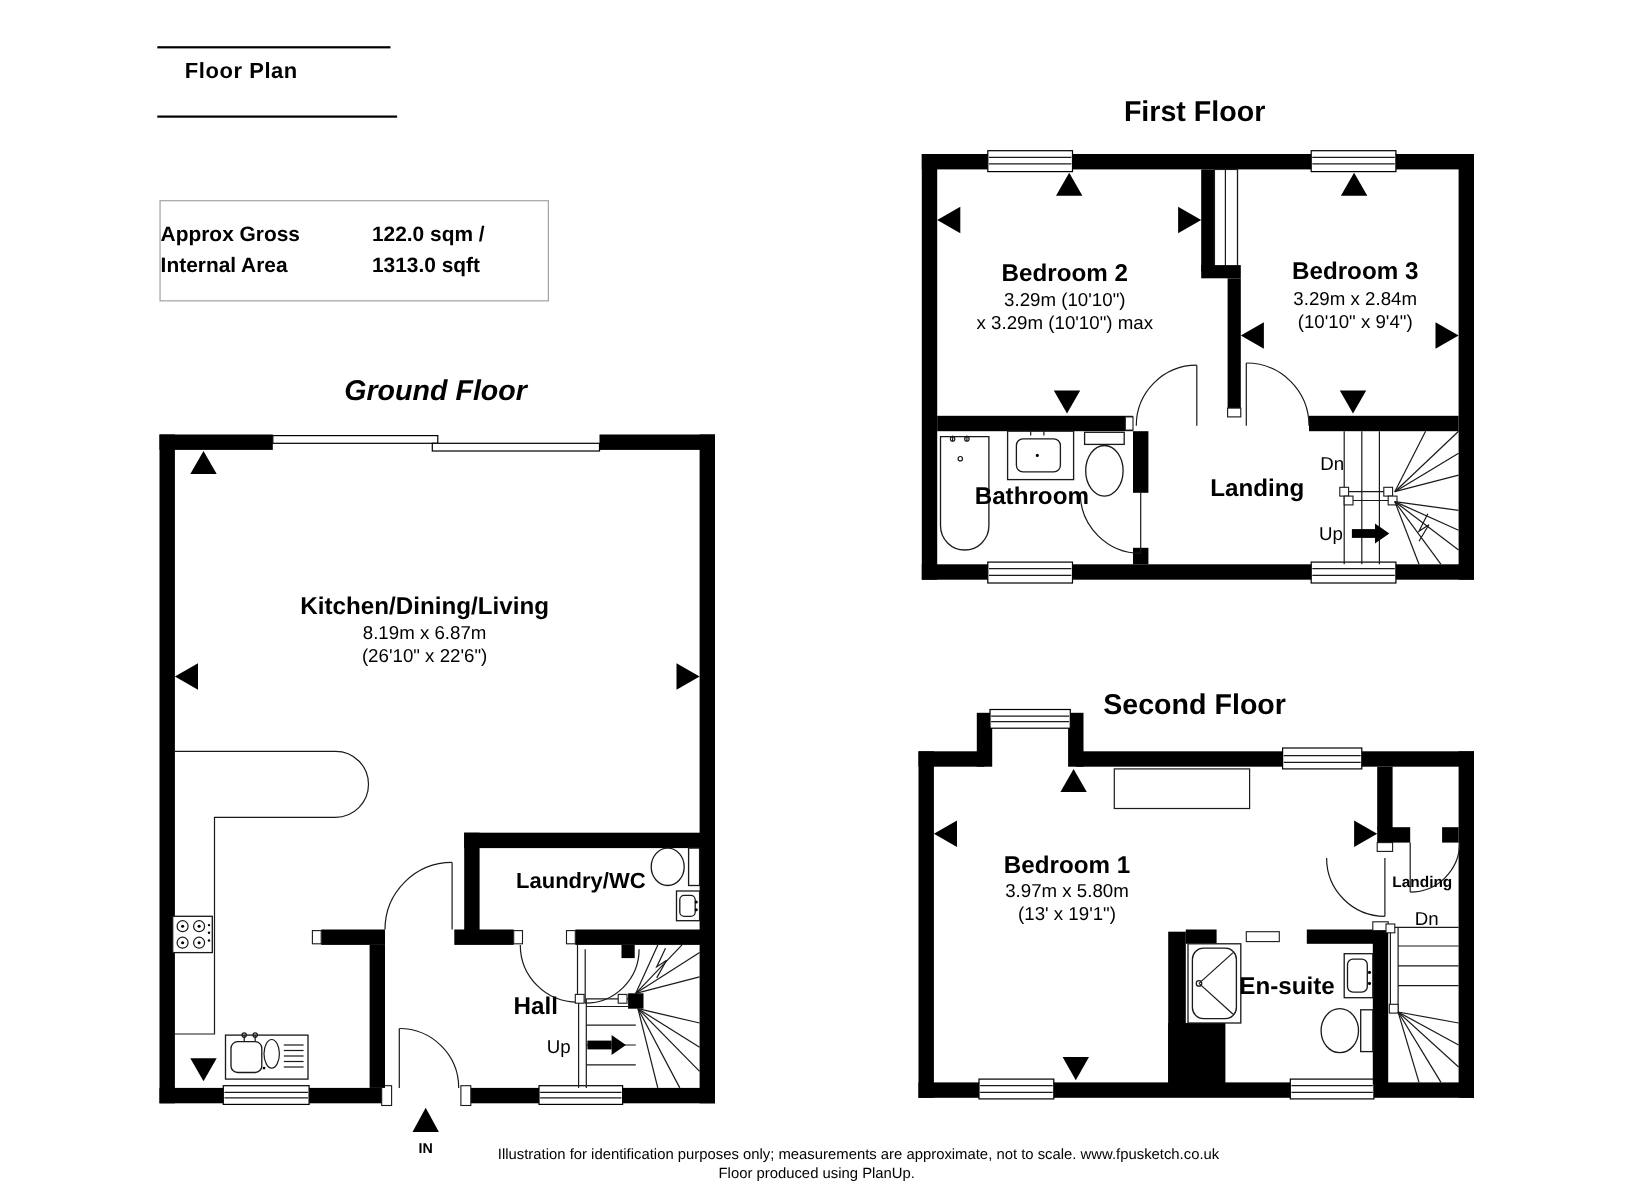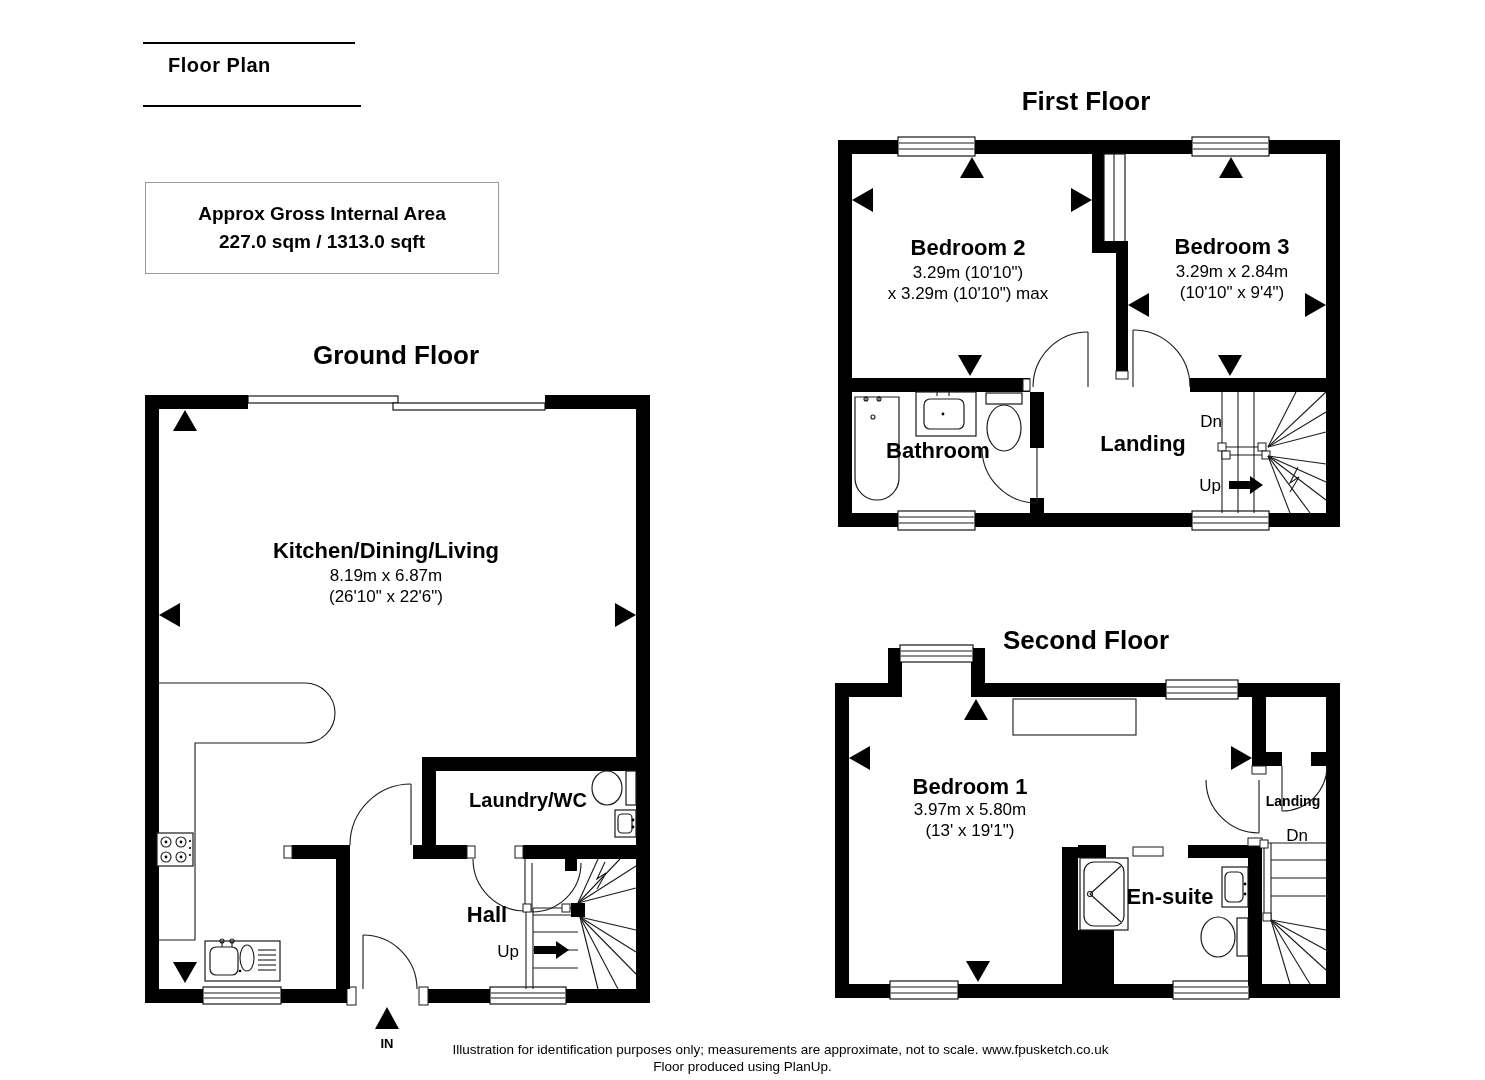--- a/index.html
+++ b/index.html
@@ -1,21 +1,21 @@
 <!DOCTYPE html>
 <html><head>
 <meta charset="utf-8">
 <style>
   html,body{margin:0;padding:0;background:#fff;}
   body{width:1485px;height:1080px;position:relative;font-family:"Liberation Sans",sans-serif;color:#000;overflow:hidden;}
   
   .rule{position:absolute;height:2px;background:#000;}
   .fp-title{position:absolute;left:168px;top:54px;font-size:20px;font-weight:bold;letter-spacing:.5px;}
   .area-box{position:absolute;left:145px;top:182px;width:352px;height:90px;border:1px solid #999;
-    display:flex;flex-direction:column;align-items:center;justify-content:center;}
+    display:flex;align-items:center;justify-content:center;}
   .area-box div{font-size:19px;font-weight:bold;line-height:28px;}
   .floor-title{position:absolute;transform:translateX(-50%);font-size:26px;font-weight:bold;white-space:nowrap;}
   .footer{position:absolute;left:0;width:1485px;text-align:center;font-size:13.5px;}
   
   svg{position:absolute;overflow:visible;}
   .wall{fill:#000;stroke:none;}
   .thin{stroke:#1a1a1a;stroke-width:1.1;fill:none;}
   .fix{fill:#fff;stroke:#1a1a1a;stroke-width:1.2;}
   .cap{fill:#fff;stroke:#1a1a1a;stroke-width:1;}
   .win{fill:#fff;stroke:#000;stroke-width:1.1;}
@@ -31,24 +31,24 @@
 </style>
 </head>
 <body>
 
 <div class="rule" style="left:143px;top:42px;width:212px;"></div>
 <div class="fp-title">Floor Plan</div>
 <div class="rule" style="left:143px;top:105px;width:218px;"></div>
 
 <div class="area-box">
   <div>Approx Gross Internal Area</div>
-  <div>227.0 sqm / 1313.0 sqft</div>
+  <div>122.0 sqm / 1313.0 sqft</div>
 </div>
 
-<div class="floor-title" style="left:396px;top:340px;">Ground Floor</div>
+<div class="floor-title" style="left:396px;top:340px;font-style:italic;">Ground Floor</div>
 <div class="floor-title" style="left:1086px;top:86px;">First Floor</div>
 <div class="floor-title" style="left:1086px;top:625px;">Second Floor</div>
 
 <svg style="left:140px;top:388px;" width="515" height="665" viewBox="140 388 515 665">
   <g>
     <rect class="wall" x="145" y="395" width="103" height="14"></rect>
     <rect class="wall" x="545" y="395" width="105" height="14"></rect>
     <rect class="wall" x="145" y="395" width="14" height="608"></rect>
     <rect class="wall" x="636" y="395" width="14" height="608"></rect>
     <rect class="wall" x="145" y="989" width="505" height="14"></rect>

